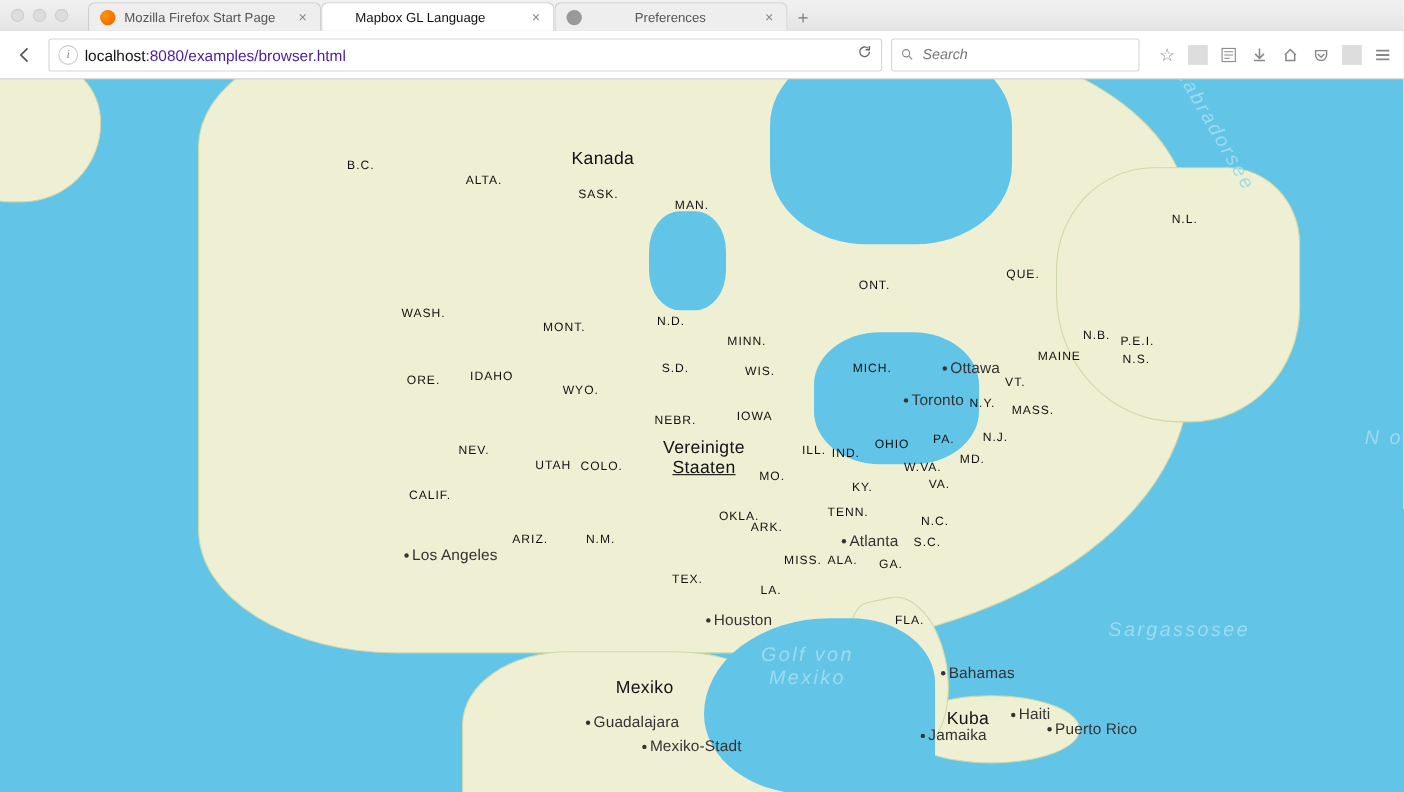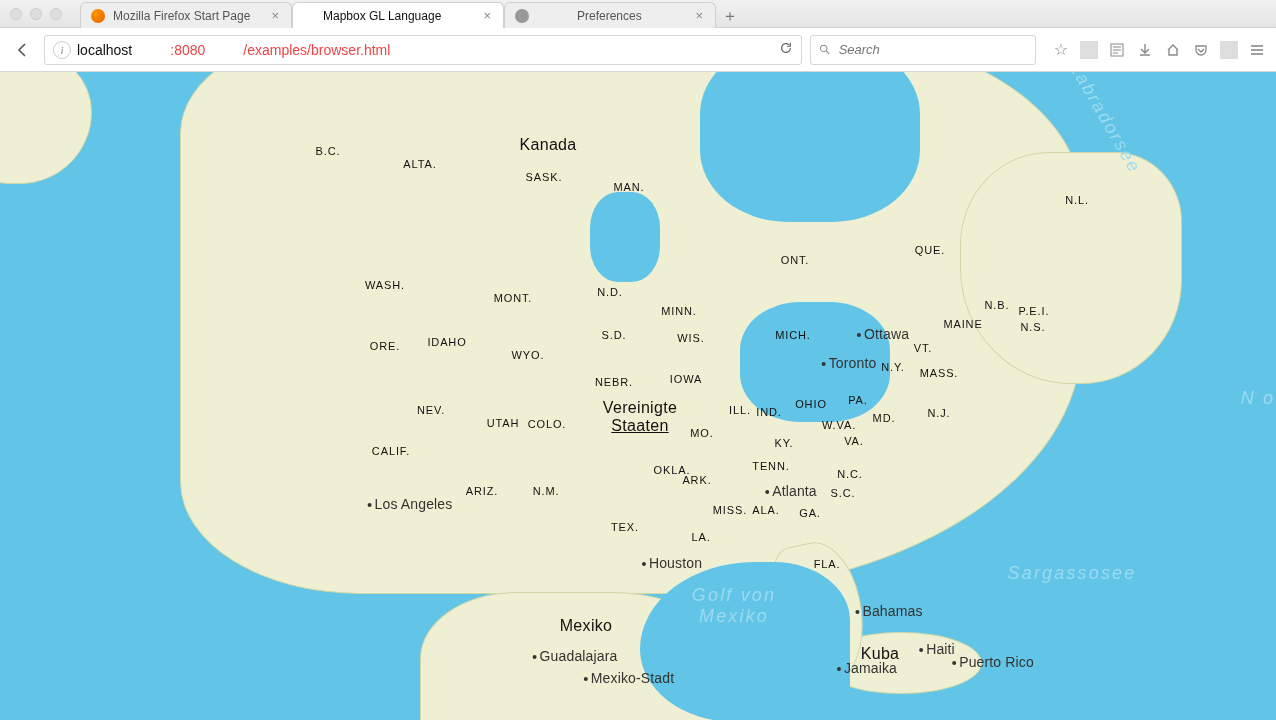--- a/index.html
+++ b/index.html
@@ -10,21 +10,21 @@
   .tab{height:25px;display:flex;align-items:center;padding:0 10px;border:1px solid #cfcfcf;border-bottom:none;border-top-left-radius:6px;border-top-right-radius:6px;font-size:12px;color:#555;min-width:190px;background:#eee;position:relative;}
   .tab.active{background:#fff;color:#111;}
   .tab .close{margin-left:auto;color:#888;font-size:13px;padding:0 2px;}
   .favicon{width:14px;height:14px;border-radius:50%;margin-right:8px;display:inline-block;}
   .newtab{width:20px;height:20px;display:flex;align-items:center;justify-content:center;color:#777;margin-left:4px;margin-bottom:2px;}
   .toolbar{height:44px;background:#fff;border-bottom:1px solid #d6d6d6;display:flex;align-items:center;padding:0 10px;gap:8px;box-sizing:border-box;}
   .navbtn{width:26px;height:26px;display:flex;align-items:center;justify-content:center;color:#666;border-radius:4px;}
   .urlbar{flex:0 0 740px;height:28px;border:1px solid #d6d6d6;border-radius:3px;display:flex;align-items:center;padding:0 8px;background:#fff;gap:6px;}
   .urlbar .id{width:16px;height:16px;display:flex;align-items:center;justify-content:center;color:#888;border:1px solid #ccc;border-radius:50%;font-size:11px;font-style:italic;font-family:Georgia,serif;}
   .urltext{font-size:14px;color:#111;}
-  .urltext .gray{color:#ef4444;padding-left:38px;}
+  .urltext .gray{color:#4c1d95;}
   .urlbar .reload{margin-left:auto;color:#666;}
   .searchbar{flex:1;height:28px;border:1px solid #d6d6d6;border-radius:3px;display:flex;align-items:center;padding:0 8px;background:#fff;gap:6px;}
   .searchbar input{border:none;outline:none;font-size:13px;font-style:italic;color:#888;width:100%;background:transparent;}
   .righticons{display:flex;align-items:center;gap:10px;color:#888;margin-left:8px;}
   .righticons span{width:18px;height:18px;display:flex;align-items:center;justify-content:center;}
   .sep{width:1px;height:18px;background:#ddd;}
   .viewport{position:relative;width:1276px;height:648px;background:#62c4e6;overflow:hidden;}
   .land{position:absolute;background:#eff0d3;border:1px solid #cfd9a8;}
   .lake{position:absolute;background:#62c4e6;border-radius:40%;}
   .maplabel{position:absolute;font-size:11px;letter-spacing:0.08em;color:#111;white-space:nowrap;transform:translate(-50%,-50%);font-family:Helvetica,Arial,sans-serif;}
@@ -134,21 +134,21 @@
   <div class="lake" style="left:700px;top:-30px;width:220px;height:180px;"></div>
   <div class="lake" style="left:740px;top:230px;width:150px;height:120px;"></div>
   <div class="lake" style="left:590px;top:120px;width:70px;height:90px;"></div>
   <div class="lake" style="left:640px;top:490px;width:210px;height:160px;border-radius:60% 40% 20% 50%;"></div>
 <div class="maplabel country" style="left: 548px; top: 73px;">Kanada</div>
     <div class="maplabel country" style="left: 640px; top: 336px;">Vereinigte</div>
     <div class="maplabel country" style="left: 640px; top: 354px; text-decoration: underline;">Staaten</div>
     <div class="maplabel country" style="left: 586px; top: 554px;">Mexiko</div>
     <div class="maplabel country" style="left: 880px; top: 582px;">Kuba</div>
     <div class="maplabel " style="left: 328px; top: 79px;">B.C.</div>
-    <div class="maplabel " style="left: 420px; top: 92px;">ALTA.</div>
+    <div class="maplabel " style="left: 440px; top: 92px;">ALTA.</div>
     <div class="maplabel " style="left: 544px; top: 105px;">SASK.</div>
     <div class="maplabel " style="left: 629px; top: 115px;">MAN.</div>
     <div class="maplabel " style="left: 795px; top: 188px;">ONT.</div>
     <div class="maplabel " style="left: 930px; top: 178px;">QUE.</div>
     <div class="maplabel " style="left: 1077px; top: 128px;">N.L.</div>
     <div class="maplabel " style="left: 997px; top: 233px;">N.B.</div>
     <div class="maplabel " style="left: 1034px; top: 239px;">P.E.I.</div>
     <div class="maplabel " style="left: 1033px; top: 255px;">N.S.</div>
     <div class="maplabel " style="left: 385px; top: 213px;">WASH.</div>
     <div class="maplabel " style="left: 513px; top: 226px;">MONT.</div>
@@ -163,21 +163,21 @@
     <div class="maplabel " style="left: 686px; top: 307px;">IOWA</div>
     <div class="maplabel " style="left: 614px; top: 310px;">NEBR.</div>
     <div class="maplabel " style="left: 893px; top: 295px;">N.Y.</div>
     <div class="maplabel " style="left: 923px; top: 276px;">VT.</div>
     <div class="maplabel " style="left: 963px; top: 252px;">MAINE</div>
     <div class="maplabel " style="left: 939px; top: 301px;">MASS.</div>
     <div class="maplabel " style="left: 858px; top: 328px;">PA.</div>
     <div class="maplabel " style="left: 811px; top: 332px;">OHIO</div>
     <div class="maplabel " style="left: 740px; top: 338px;">ILL.</div>
     <div class="maplabel " style="left: 769px; top: 340px;">IND.</div>
-    <div class="maplabel " style="left: 905px; top: 341px; margin-left: 34px;">N.J.</div>
+    <div class="maplabel " style="left: 905px; top: 326px;">N.J.</div>
     <div class="maplabel " style="left: 431px; top: 338px;">NEV.</div>
     <div class="maplabel " style="left: 483px; top: 351px; padding-left: 40px;">UTAH</div>
     <div class="maplabel " style="left: 547px; top: 352px;">COLO.</div>
     <div class="maplabel " style="left: 702px; top: 361px;">MO.</div>
     <div class="maplabel " style="left: 839px; top: 353px;">W.VA.</div>
     <div class="maplabel " style="left: 884px; top: 346px;">MD.</div>
     <div class="maplabel " style="left: 784px; top: 371px;">KY.</div>
     <div class="maplabel " style="left: 854px; top: 369px;">VA.</div>
     <div class="maplabel " style="left: 391px; top: 379px;">CALIF.</div>
     <div class="maplabel " style="left: 771px; top: 394px;">TENN.</div>

